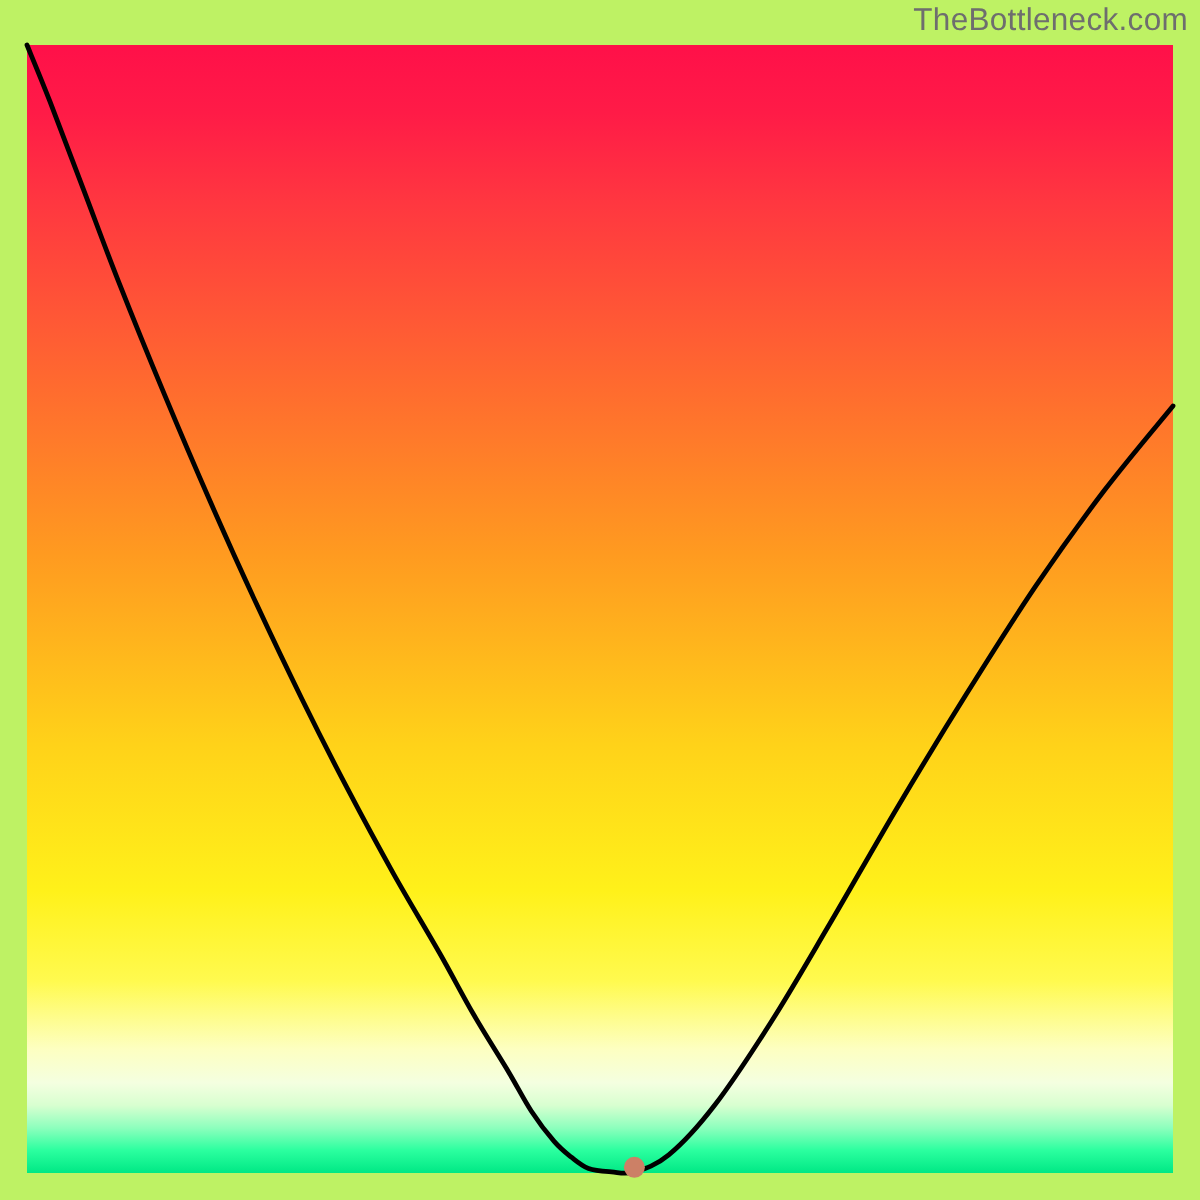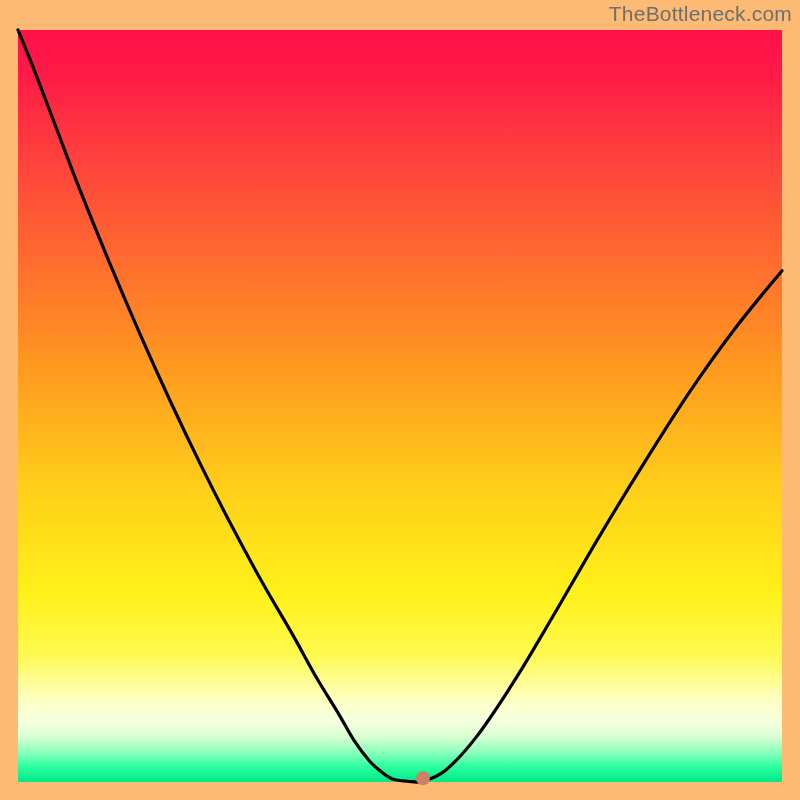--- a/index.html
+++ b/index.html
@@ -8,21 +8,21 @@
     width: 800px;
     height: 800px;
     background: #000;
     font-family: Arial, Helvetica, sans-serif;
     overflow: hidden;
   }
   .frame {
     position: relative;
     width: 800px;
     height: 800px;
-    background: #fdba74;
+    background: #bef264;
   }
   .attribution {
     position: absolute;
     top: 2px;
     right: 8px;
     color: #6e6e6e;
     font-size: 21px;
     font-weight: 500;
     letter-spacing: 0.2px;
     z-index: 10;

